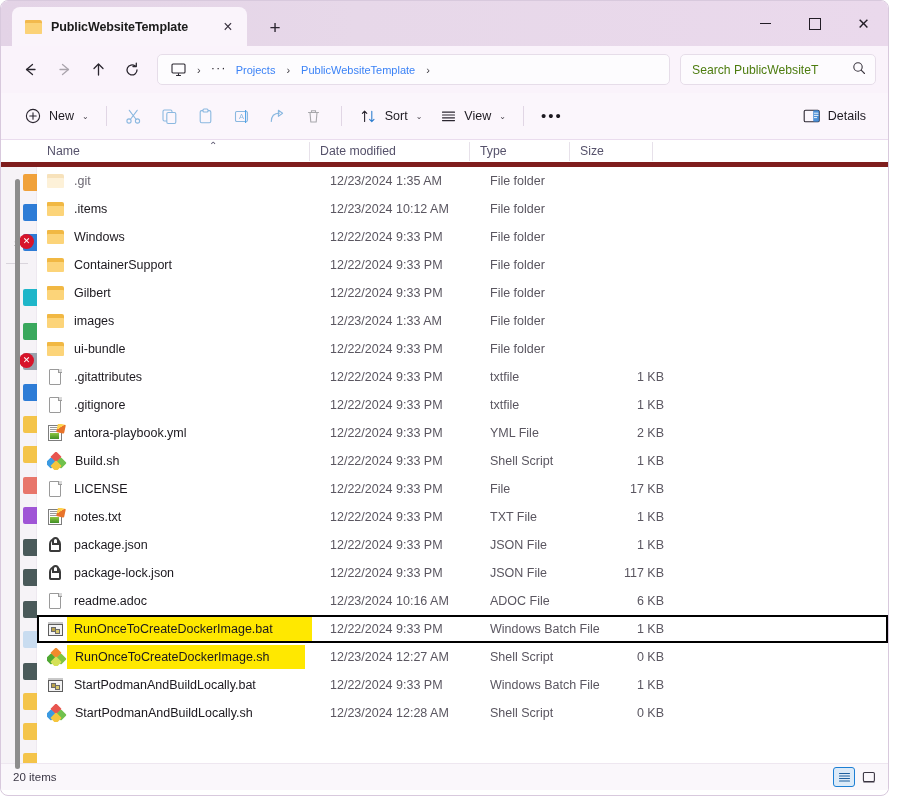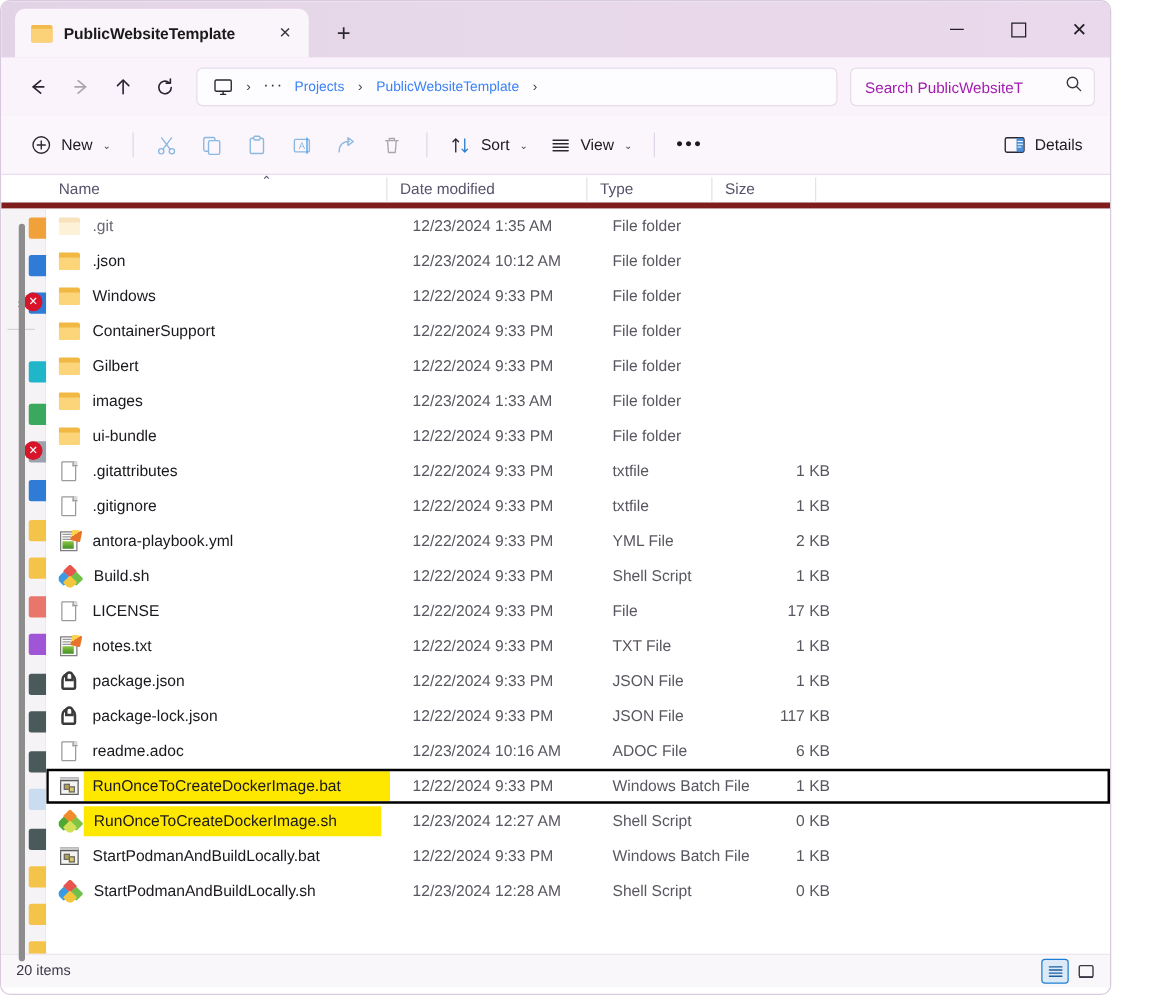--- a/index.html
+++ b/index.html
@@ -112,21 +112,21 @@
     width: 196px; height: 31px;
     background: #fdfbfe;
     border: 1px solid #e6dde9;
     border-radius: 5px;
     margin-left: 10px;
     display:flex; align-items:center;
     padding: 0 9px 0 11px;
     flex: 0 0 auto;
   }
   #searchbox .ph {
-    flex: 1; font-size: 12.2px; color: #a21caf;
+    flex: 1; font-size: 12.2px; color: #4d7c0f;
     white-space: nowrap; overflow: hidden;
   }
 
   
   #cmdbar {
     height: 47px;
     background: #fbf6fc;
     border-bottom: 1px solid #eadcee;
     display: flex; align-items: center;
     padding: 0 14px;
@@ -599,21 +599,21 @@
           <div class="cell-date">12/23/2024 1:35 AM</div>
           <div class="cell-type">File folder</div>
           <div class="cell-size"></div>
         </div>
         <div class="row">
           <div class="cell-name">
             <span class="fi fi-folder">
               <span class="b"></span>
               <span class="f"></span>
             </span>
-            <span>.json</span>
+            <span>.items</span>
           </div>
           <div class="cell-date">12/23/2024 10:12 AM</div>
           <div class="cell-type">File folder</div>
           <div class="cell-size"></div>
         </div>
         <div class="row">
           <div class="cell-name">
             <span class="fi fi-folder">
               <span class="b"></span>
               <span class="f"></span>

